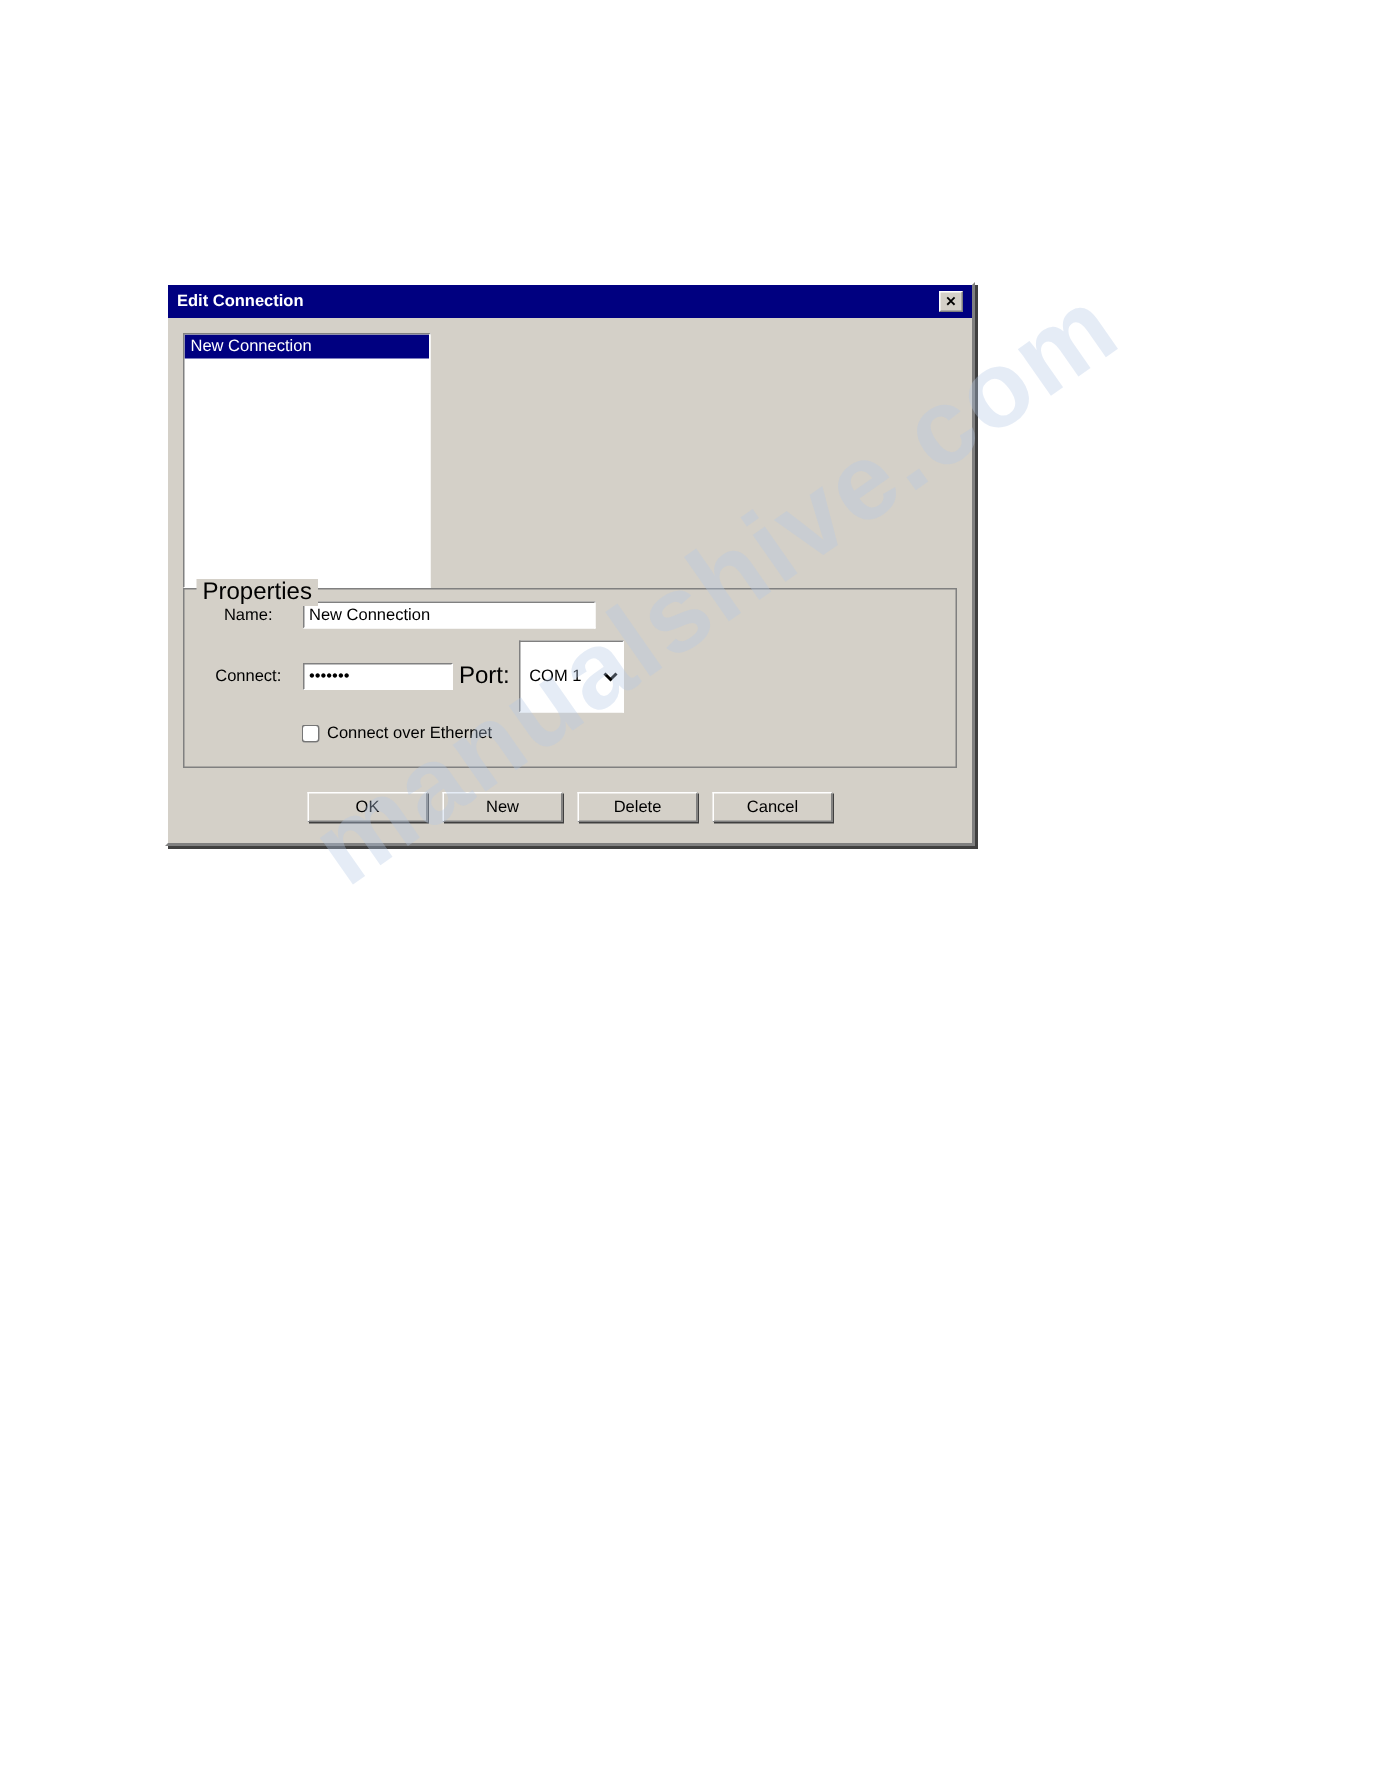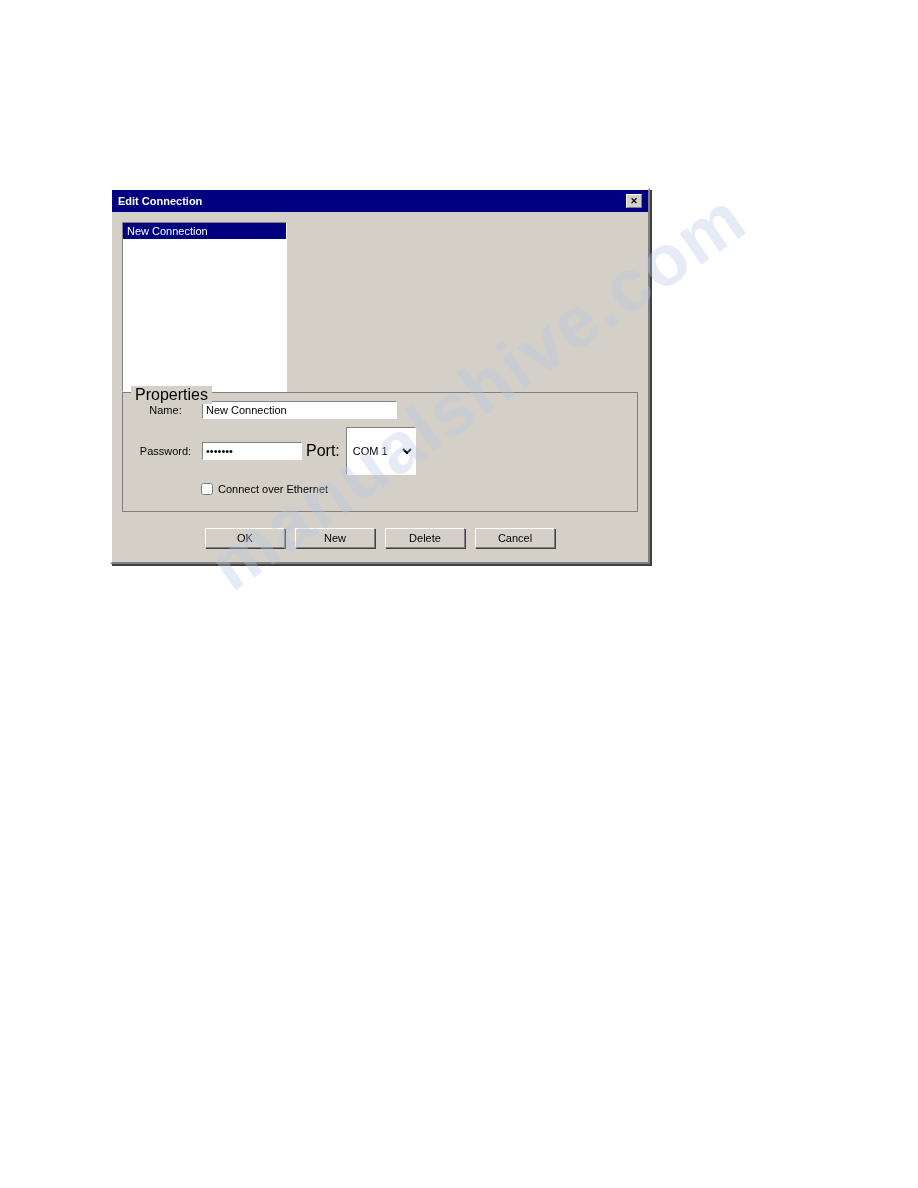--- a/index.html
+++ b/index.html
@@ -293,21 +293,21 @@
 
         <div class="properties-group">
           <span class="properties-legend">Properties</span>
 
           <div class="form-row">
             <label class="form-label">Name:</label>
             <input class="form-input name-input" type="text" value="New Connection" style="">
           </div>
 
           <div class="form-row">
-            <label class="form-label">Password:</label>
+            <label class="form-label">Connect:</label>
             <input class="form-input password-input" type="password" value="xxxxxxx" style="">
             <div class="port-row">
               <span class="port-label">Port:</span>
               <select class="port-select">
                 <option>COM 1</option>
                 <option>COM 2</option>
                 <option>COM 3</option>
                 <option>COM 4</option>
               </select>
             </div>

